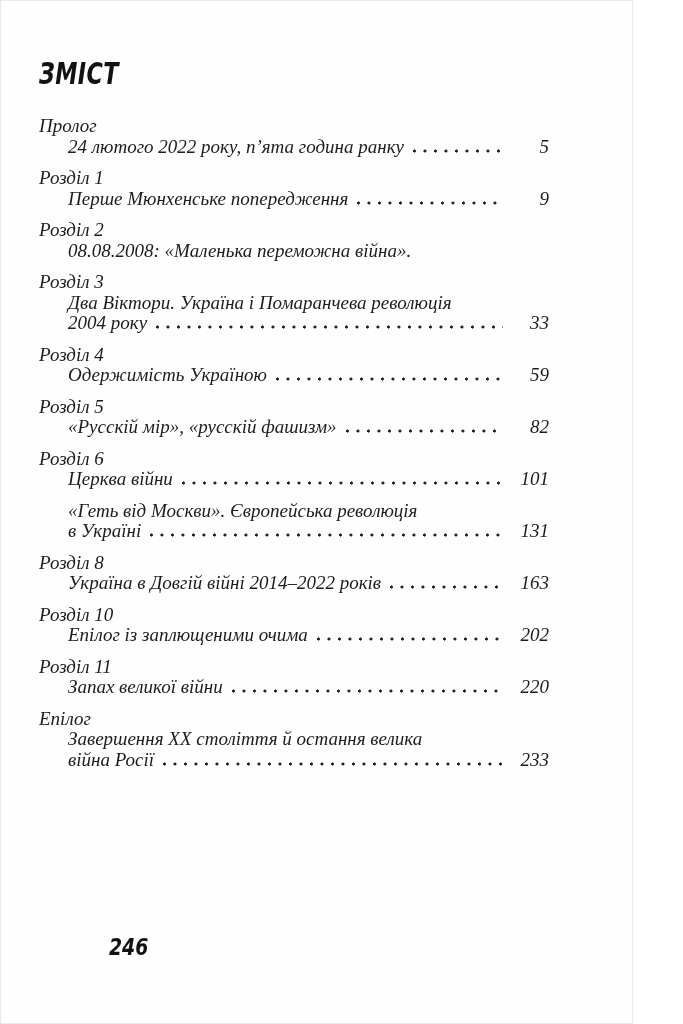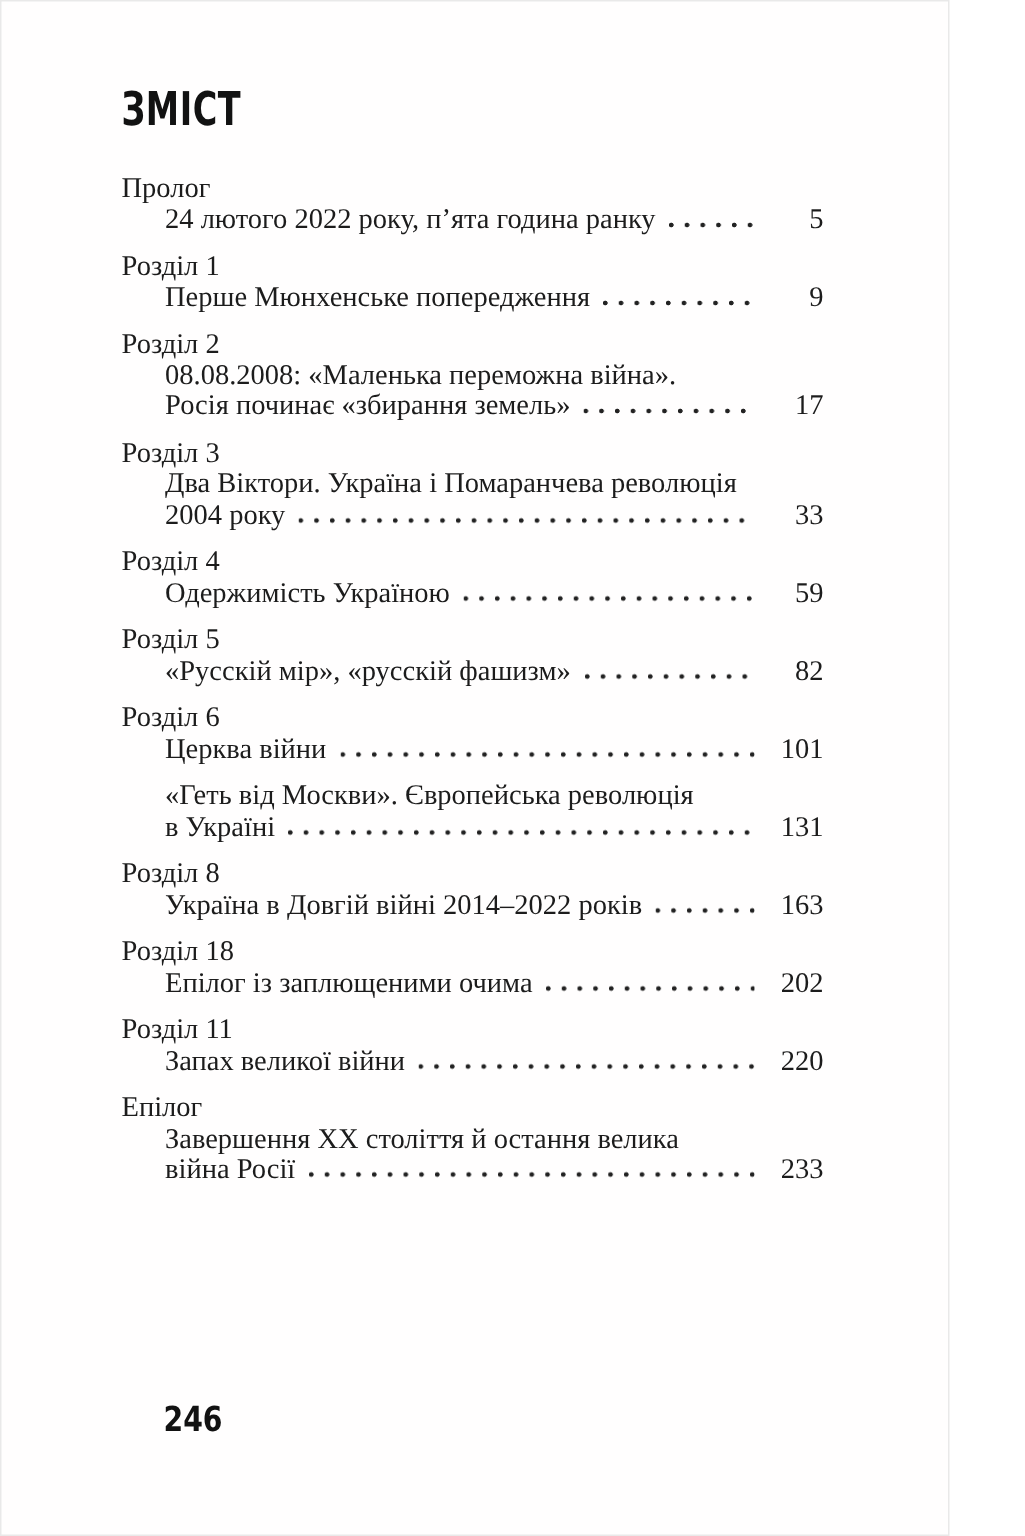--- a/index.html
+++ b/index.html
@@ -7,24 +7,25 @@
     padding: 0;
     background: #ffffff;
   }
   .page {
     position: relative;
     width: 633px;
     height: 1024px;
     box-sizing: border-box;
     background: #fffefe;
     border: 1px solid #e9e9e9;
-    padding: 57px 83px 0 80px;
+    padding: 57px 83px 0 38px;
     font-family: "Liberation Serif", "DejaVu Serif", serif;
     color: #1c1c1c;
     overflow: hidden;
+    font-style: italic;
   }
   .title {
     margin: 0 0 27px 0;
     font-family: "DejaVu Sans", "Liberation Sans", sans-serif;
     font-weight: bold;
     font-size: 31px;
     line-height: 1;
     letter-spacing: 0.5px;
     transform: scaleX(0.72);
     transform-origin: left center;
@@ -96,25 +97,20 @@
         <div class="heading">Розділ 1</div>
         <div class="line last">
           <span class="text">Перше Мюнхенське попередження</span>
           <span class="dots"></span>
           <span class="pagenum">9</span>
         </div>
       </div>
       <div class="entry">
         <div class="heading">Розділ 2</div>
         <div class="line"><span class="text">08.08.2008: «Маленька переможна війна».</span></div>
-        <div class="line last">
-          <span class="text">Росія починає «збирання земель»</span>
-          <span class="dots"></span>
-          <span class="pagenum">17</span>
-        </div>
       </div>
       <div class="entry">
         <div class="heading">Розділ 3</div>
         <div class="line"><span class="text">Два Віктори. Україна і Помаранчева революція</span></div>
         <div class="line last">
           <span class="text">2004 року</span>
           <span class="dots"></span>
           <span class="pagenum">33</span>
         </div>
       </div>
@@ -154,21 +150,21 @@
         <div class="heading">Розділ 8</div>
         <div class="line last">
           <span class="text">Україна в Довгій війні 2014–2022 років</span>
           <span class="dots"></span>
           <span class="pagenum">163</span>
         </div>
       </div>
       <div class="entry">
       </div>
       <div class="entry">
-        <div class="heading">Розділ 18</div>
+        <div class="heading">Розділ 10</div>
         <div class="line last">
           <span class="text">Епілог із заплющеними очима</span>
           <span class="dots"></span>
           <span class="pagenum">202</span>
         </div>
       </div>
       <div class="entry">
         <div class="heading">Розділ 11</div>
         <div class="line last">
           <span class="text">Запах великої війни</span>

